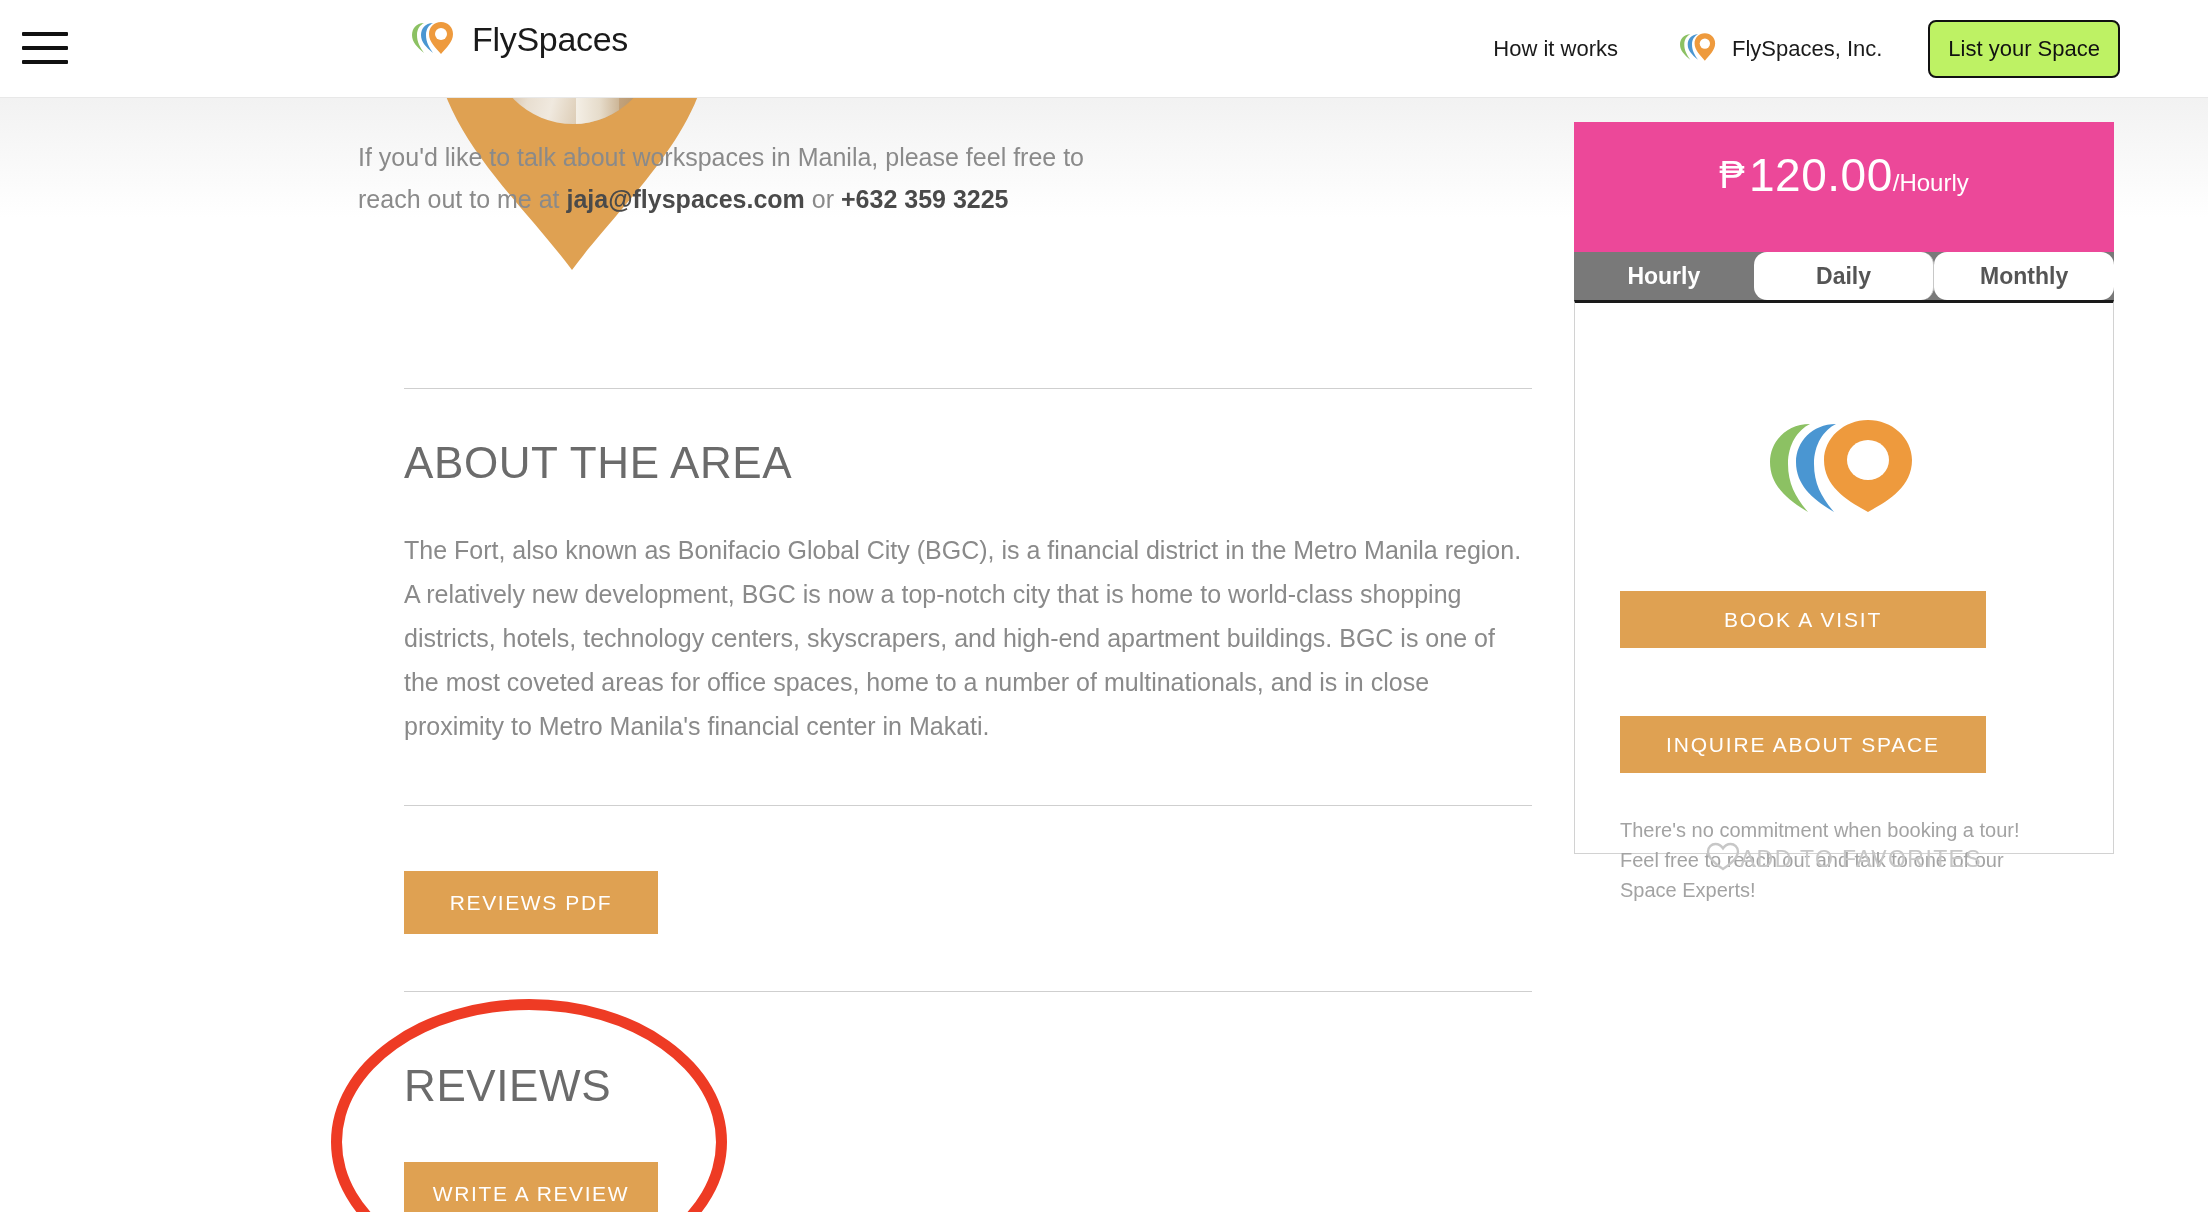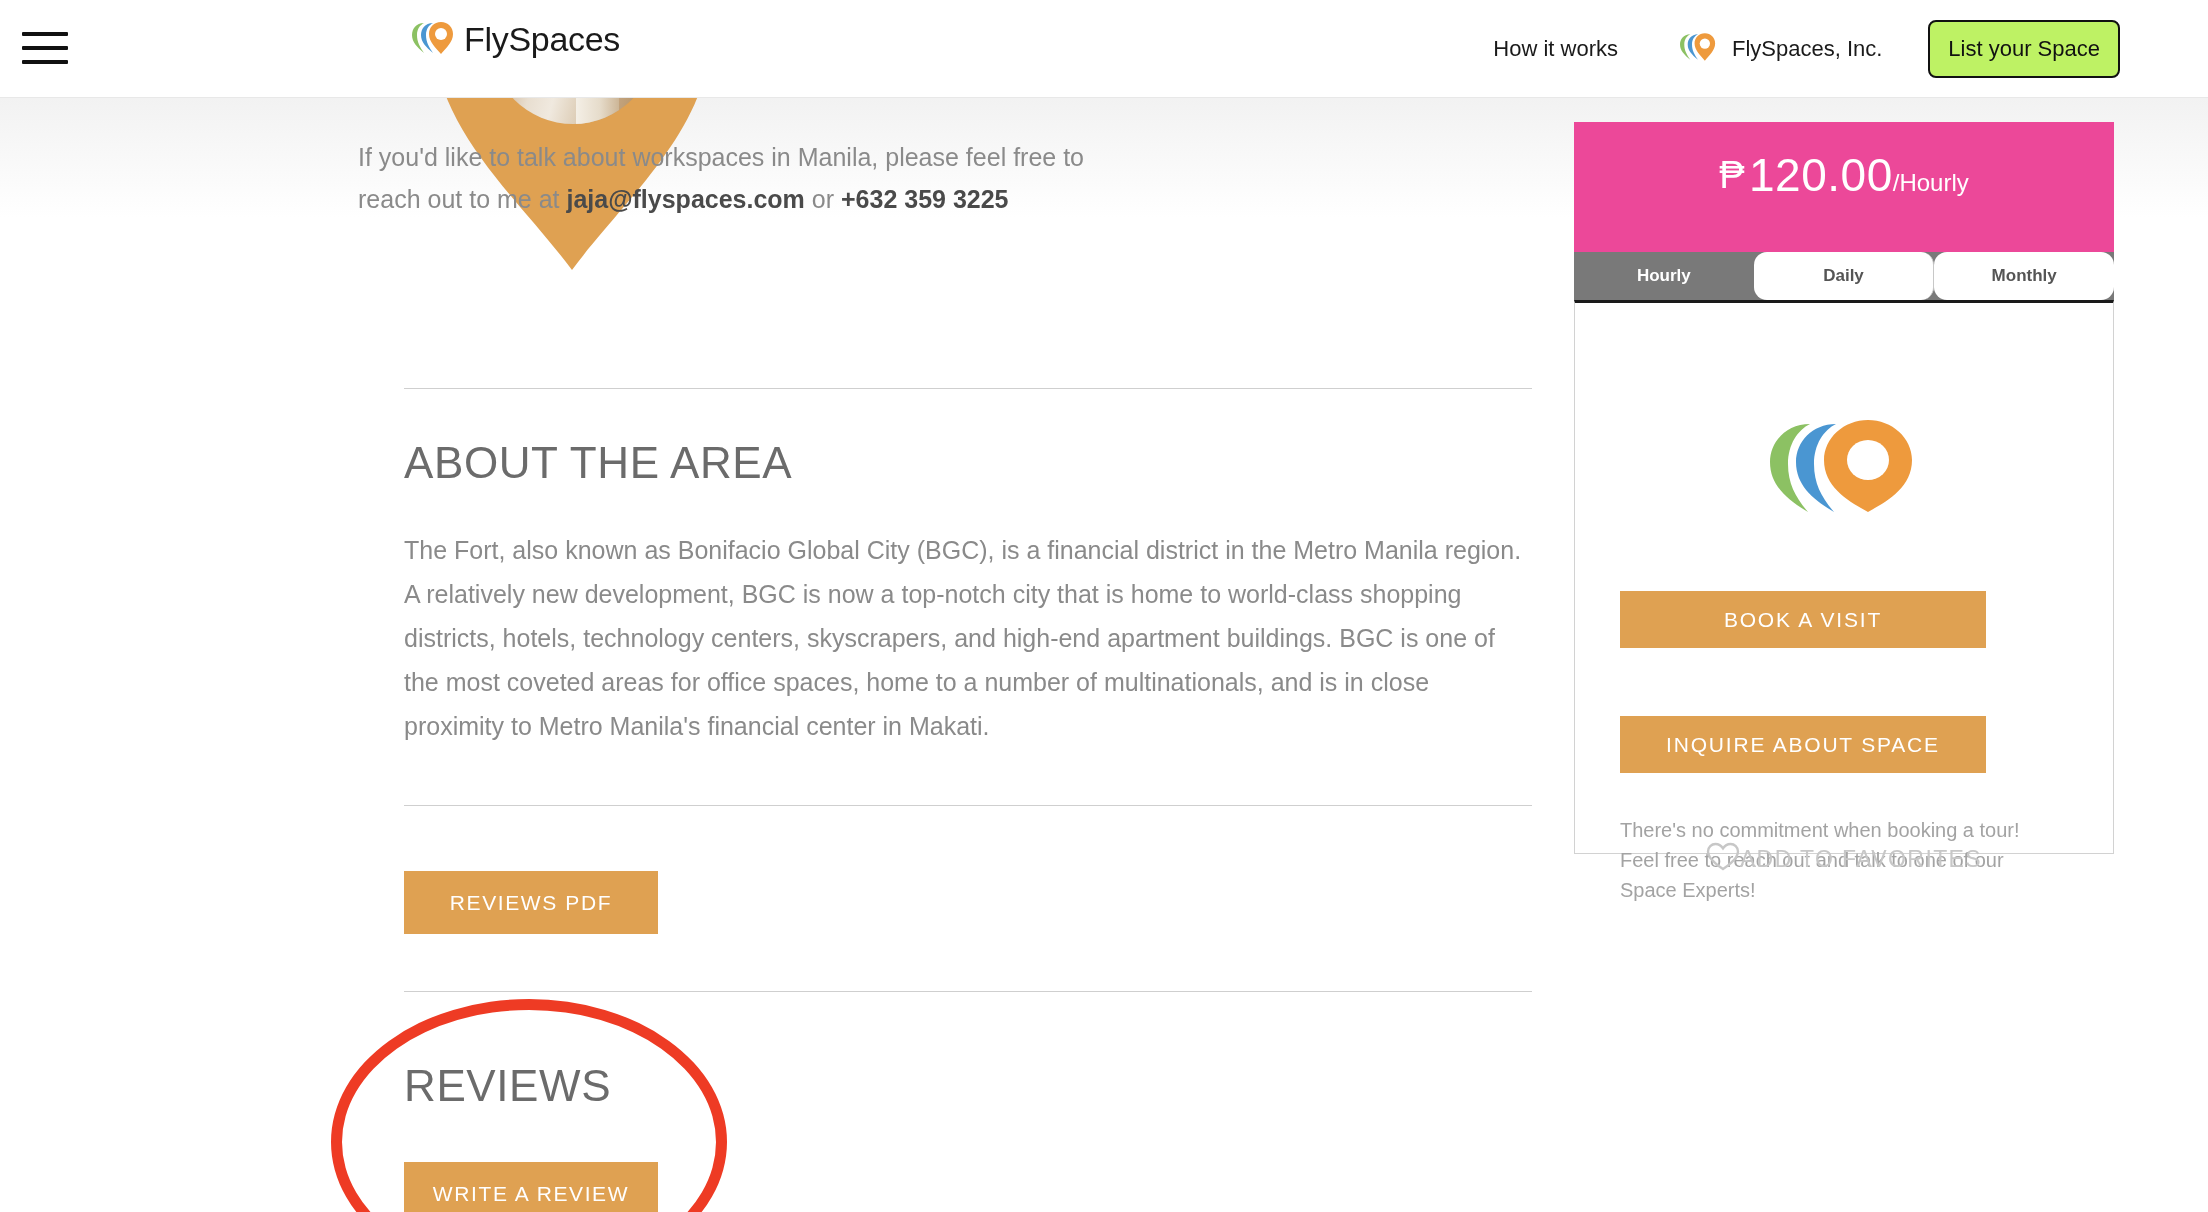--- a/index.html
+++ b/index.html
@@ -51,20 +51,21 @@
     display: flex;
     align-items: center;
     gap: 10px;
     cursor: pointer;
   }
   .brand-text {
     font-size: 34px;
     color: #1a1a1a;
     font-weight: 400;
     letter-spacing: -0.3px;
+    margin-left: 8px;
   }
 
   .header-right {
     position: absolute;
     right: 88px; top: 16px;
     display: flex;
     align-items: center;
     gap: 0;
     height: 66px;
     margin-left: 24px;
@@ -281,21 +282,21 @@
     display: flex;
     width: 540px;
     height: 48px;
     background: #797979;
   }
   .tab {
     flex: 1;
     display: flex;
     align-items: center;
     justify-content: center;
-    font-size: 17px;
+    font-size: 23px;
     font-weight: 700;
     cursor: pointer;
     border-right: 1px solid #c8c8c8;
   }
   .tab:last-child { border-right: none; }
   .tab.active {
     background: #797979;
     color: #ffffff;
     border-right: none;
   }

